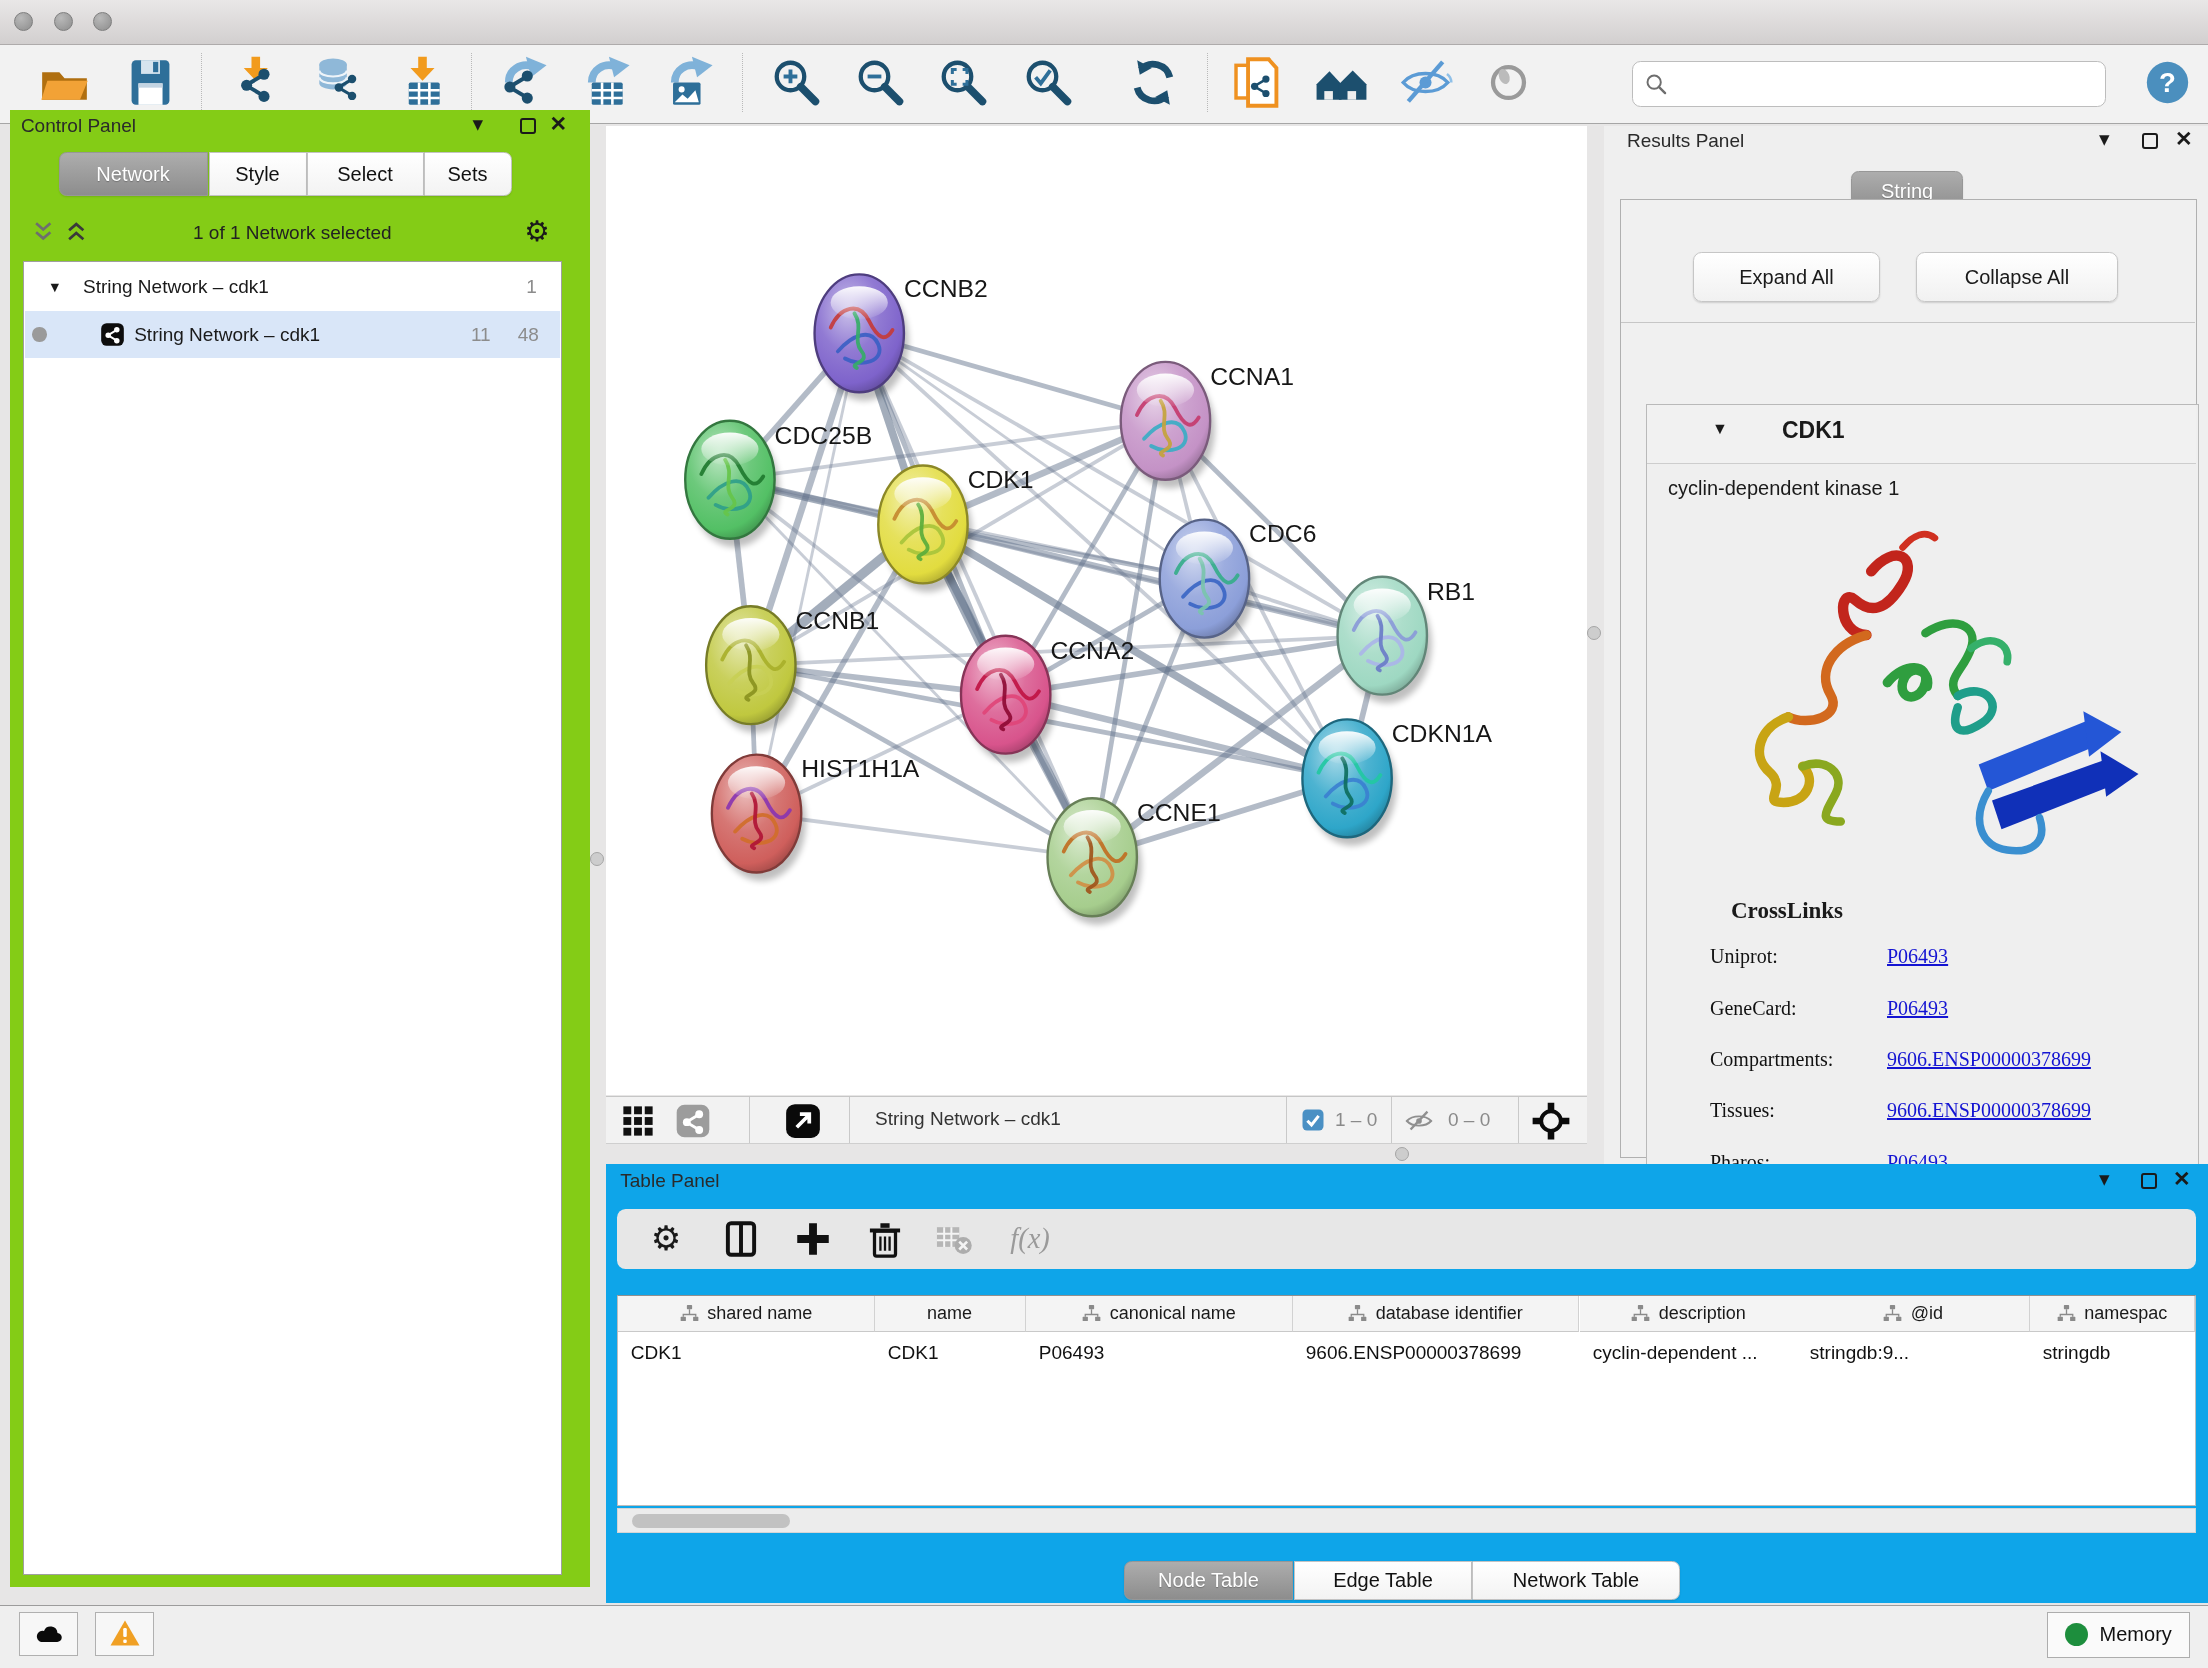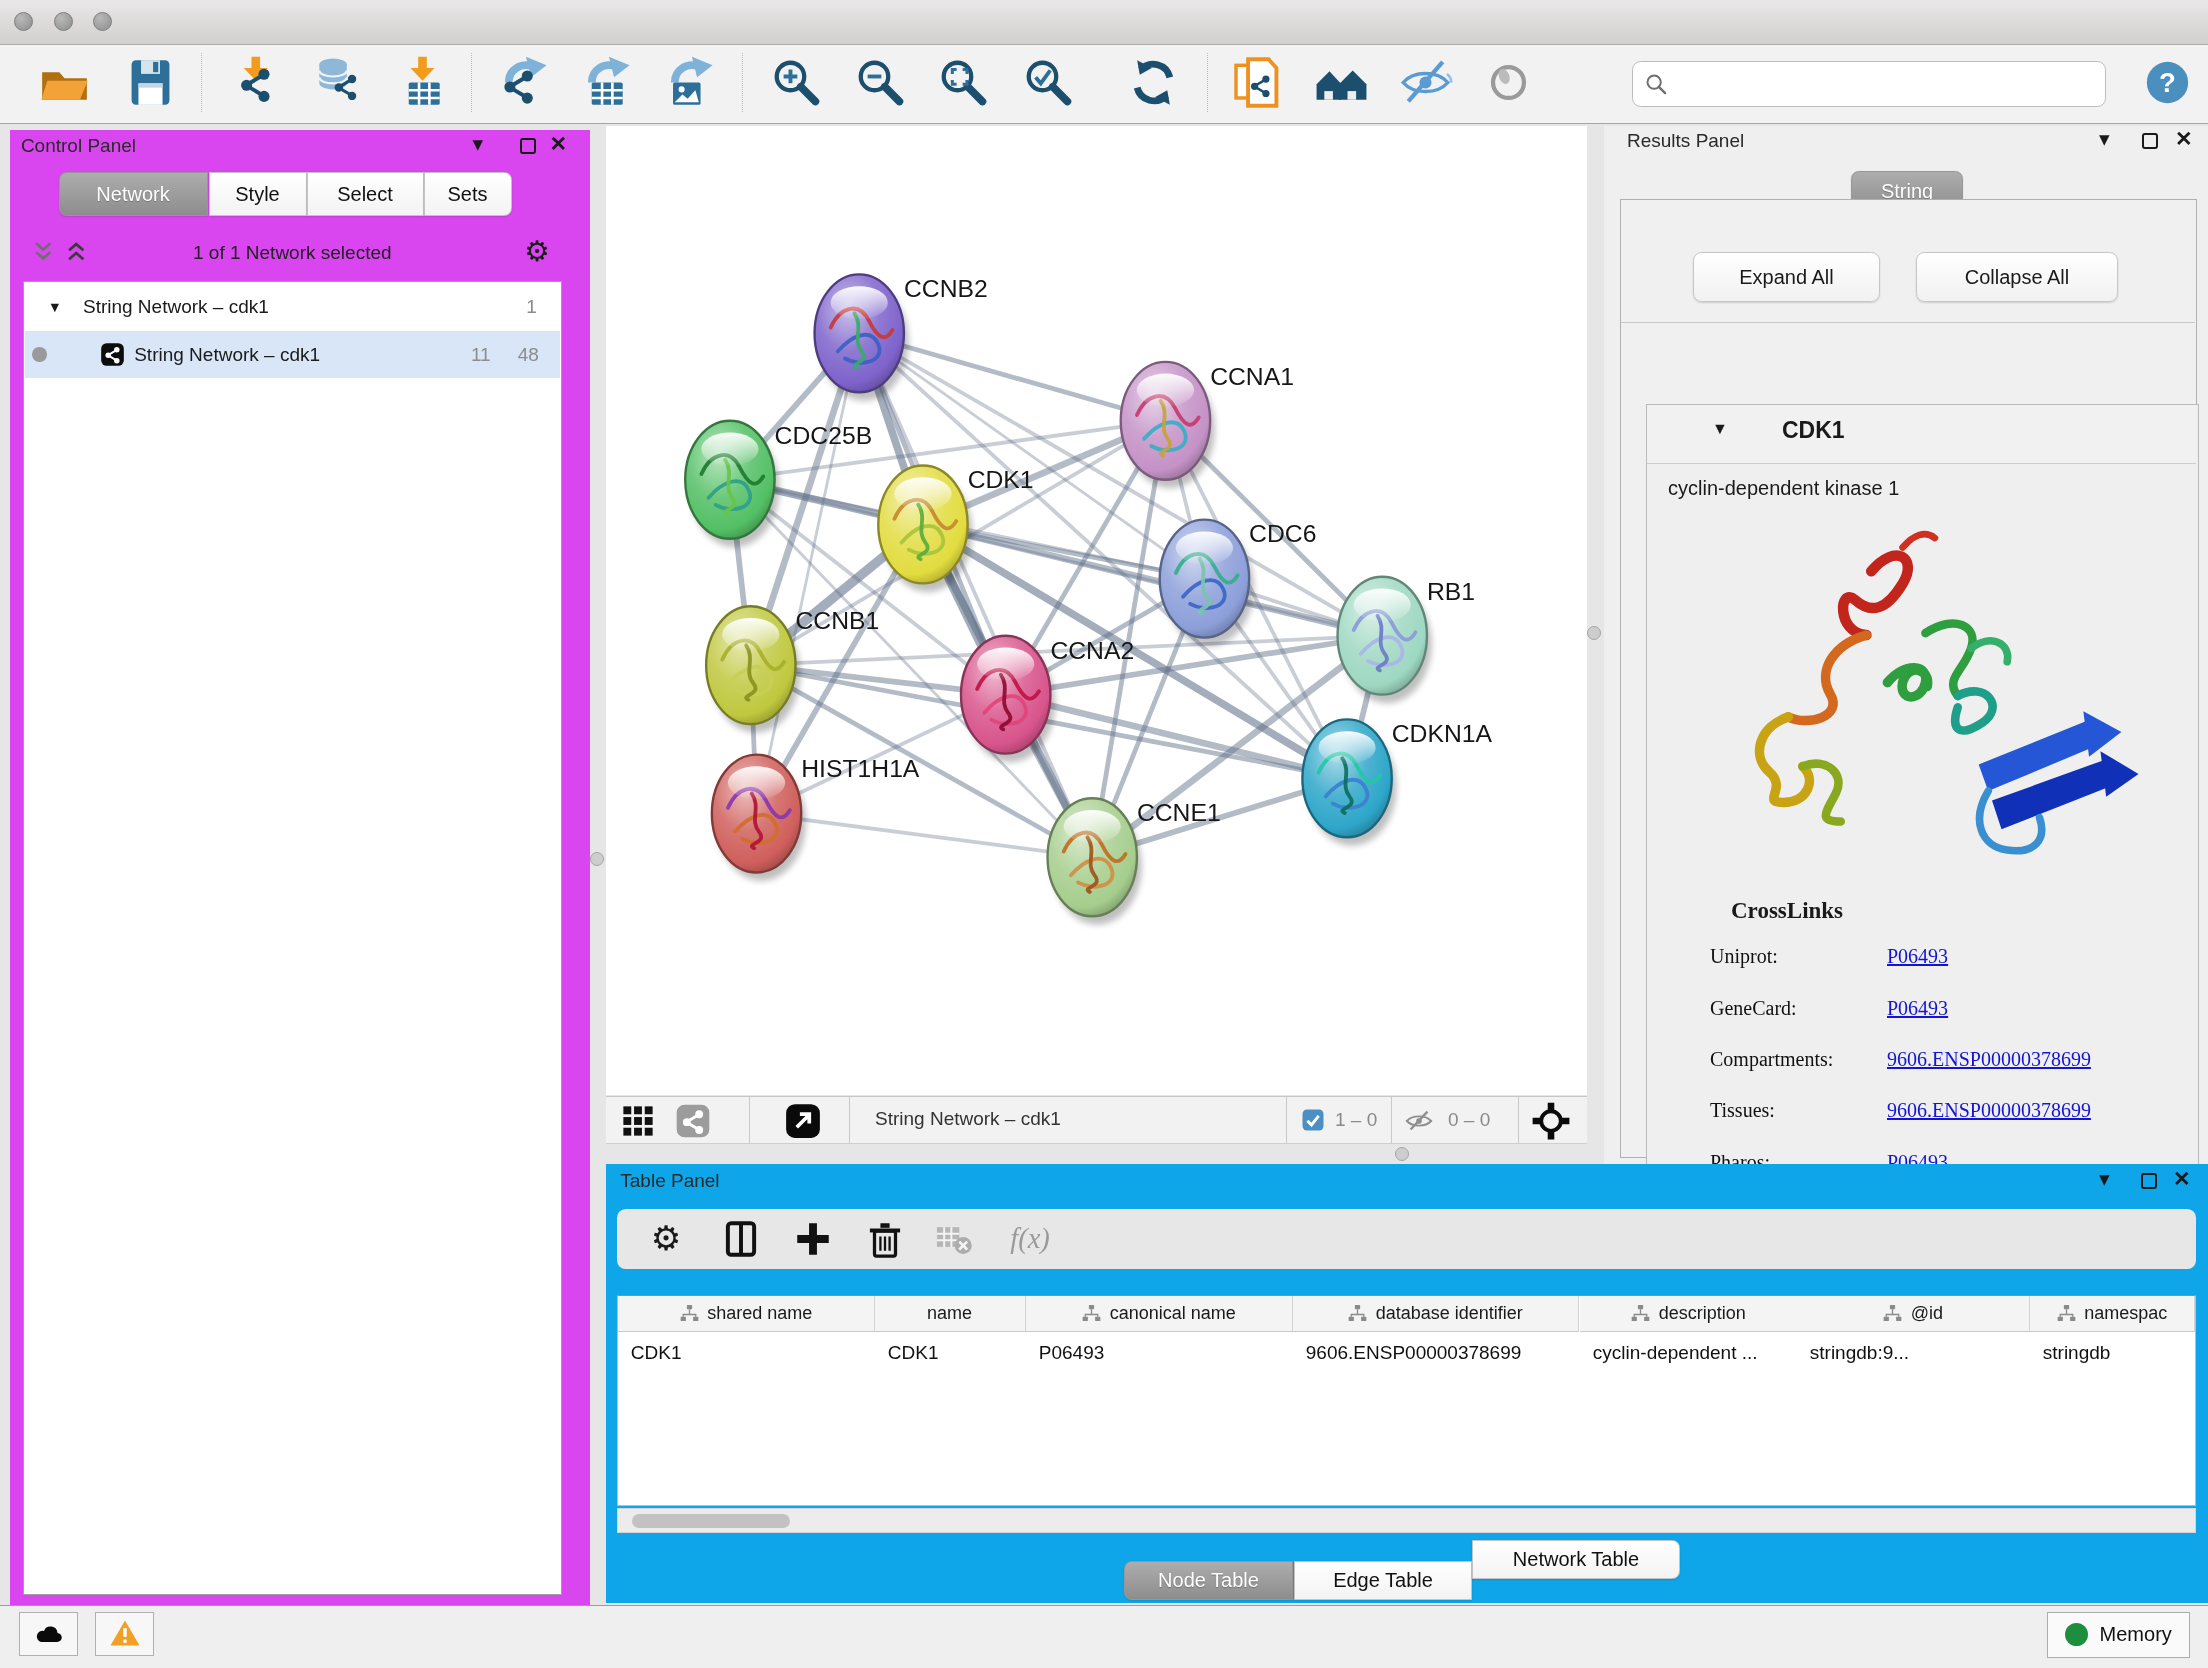--- a/index.html
+++ b/index.html
@@ -28,21 +28,21 @@
   .hdr-caret{font-size:21px;color:#1a1a1a;line-height:19px;}
   .hdr-float{width:16px;height:16px;border:2.4px solid #1a1a1a;border-radius:2.9px;}
   .hdr-close{font-size:21px;font-weight:bold;color:#1a1a1a;line-height:19px;}
   
   .tab{position:absolute;display:flex;align-items:center;justify-content:center;font-size:20px;
     background:linear-gradient(#ffffff,#f3f3f3);border:1px solid #c3c3c3;color:#111;
     box-sizing:border-box;box-shadow:0 1px 1.9px rgba(0,0,0,.12);cursor:default;}
   .tab.active{background:linear-gradient(#adadad,#8d8d8d);color:#fff;border-color:#979797;
     text-shadow:0 1px 1px rgba(0,0,0,.25);}
   
-  #control-panel{left:9.5px;top:130px;width:580px;height:1477px;background:#d946ef;}
+  #control-panel{left:9.5px;top:110px;width:580px;height:1477px;background:#84cc16;}
   #cp-tree-box{left:13.3px;top:151px;width:539px;height:1314px;background:#fff;border:1.9px solid #9f9f9f;}
   .tree-row{left:1px;height:47px;width:535px;display:flex;align-items:center;font-size:19px;}
   .tree-count{color:#8c8c8c;}
   
   #network-canvas{left:606px;top:126px;width:981px;height:969px;background:#fff;}
   #net-footer{left:606px;top:1096px;width:981px;height:48px;background:#f2f2f2;
     border-top:1px solid #c6c6c6;border-bottom:1px solid #cfcfcf;}
   .nf-div{top:0;height:46px;width:0;border-left:1px solid #c9c9c9;}
   .nf-count{font-size:19px;color:#8a8a8a;top:12.4px;}
   
@@ -768,21 +768,21 @@
       <div class="td" style="position: absolute; box-sizing: border-box; left: 962px; width: 218px;">cyclin-dependent ...</div>
       <div class="td" style="position: absolute; box-sizing: border-box; left: 1179px; width: 233px; text-align: right;">stringdb:9...</div>
       <div class="td" style="position: absolute; box-sizing: border-box; left: 1412px; width: 165px;">stringdb</div>
     </div>
   <div id="tp-scroll-track" class="abs">
     <div id="tp-scroll-thumb" class="abs"></div>
   </div>
   <div id="tp-tabs">
       <div class="tab active" style="left: 518px; top: 397px; width: 169px; height: 39px; border-radius: 7.6px 0px 0px 7.6px;">Node Table</div>
       <div class="tab" style="left: 688px; top: 397px; width: 178px; height: 39px;">Edge Table</div>
-      <div class="tab" style="left: 866px; top: 376px; width: 208px; height: 39px; border-radius: 0px 7.6px 7.6px 0px;">Network Table</div>
+      <div class="tab" style="left: 866px; top: 397px; width: 208px; height: 39px; border-radius: 0px 7.6px 7.6px 0px;">Network Table</div>
     </div>
 </div>
 
 <div id="status-bar" class="abs">
   <div class="sbtn abs" style="left:19px">
     <svg viewBox="0 0 64 64">
       <path d="M16 48h32a9 9 0 0 0 1-18 14 14 0 0 0-27-4 11 11 0 0 0-6 22z" fill="#0a0a0a"></path>
       </svg>
     </div>
   <div class="sbtn abs" style="left:95px">

